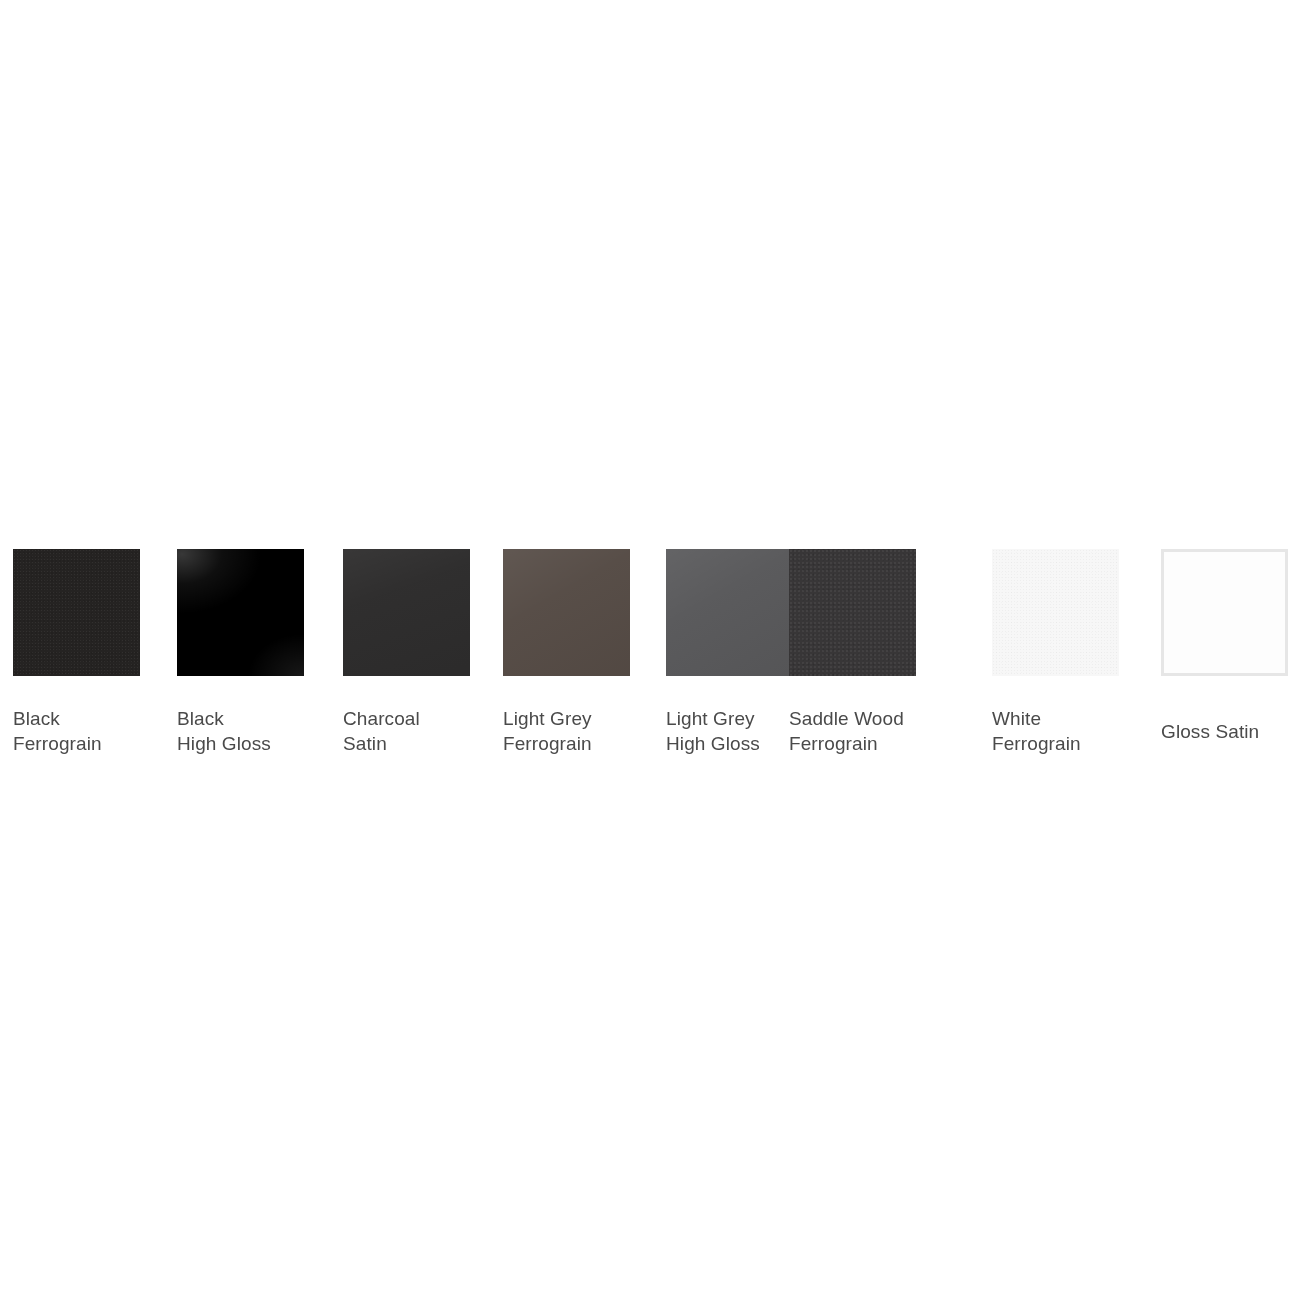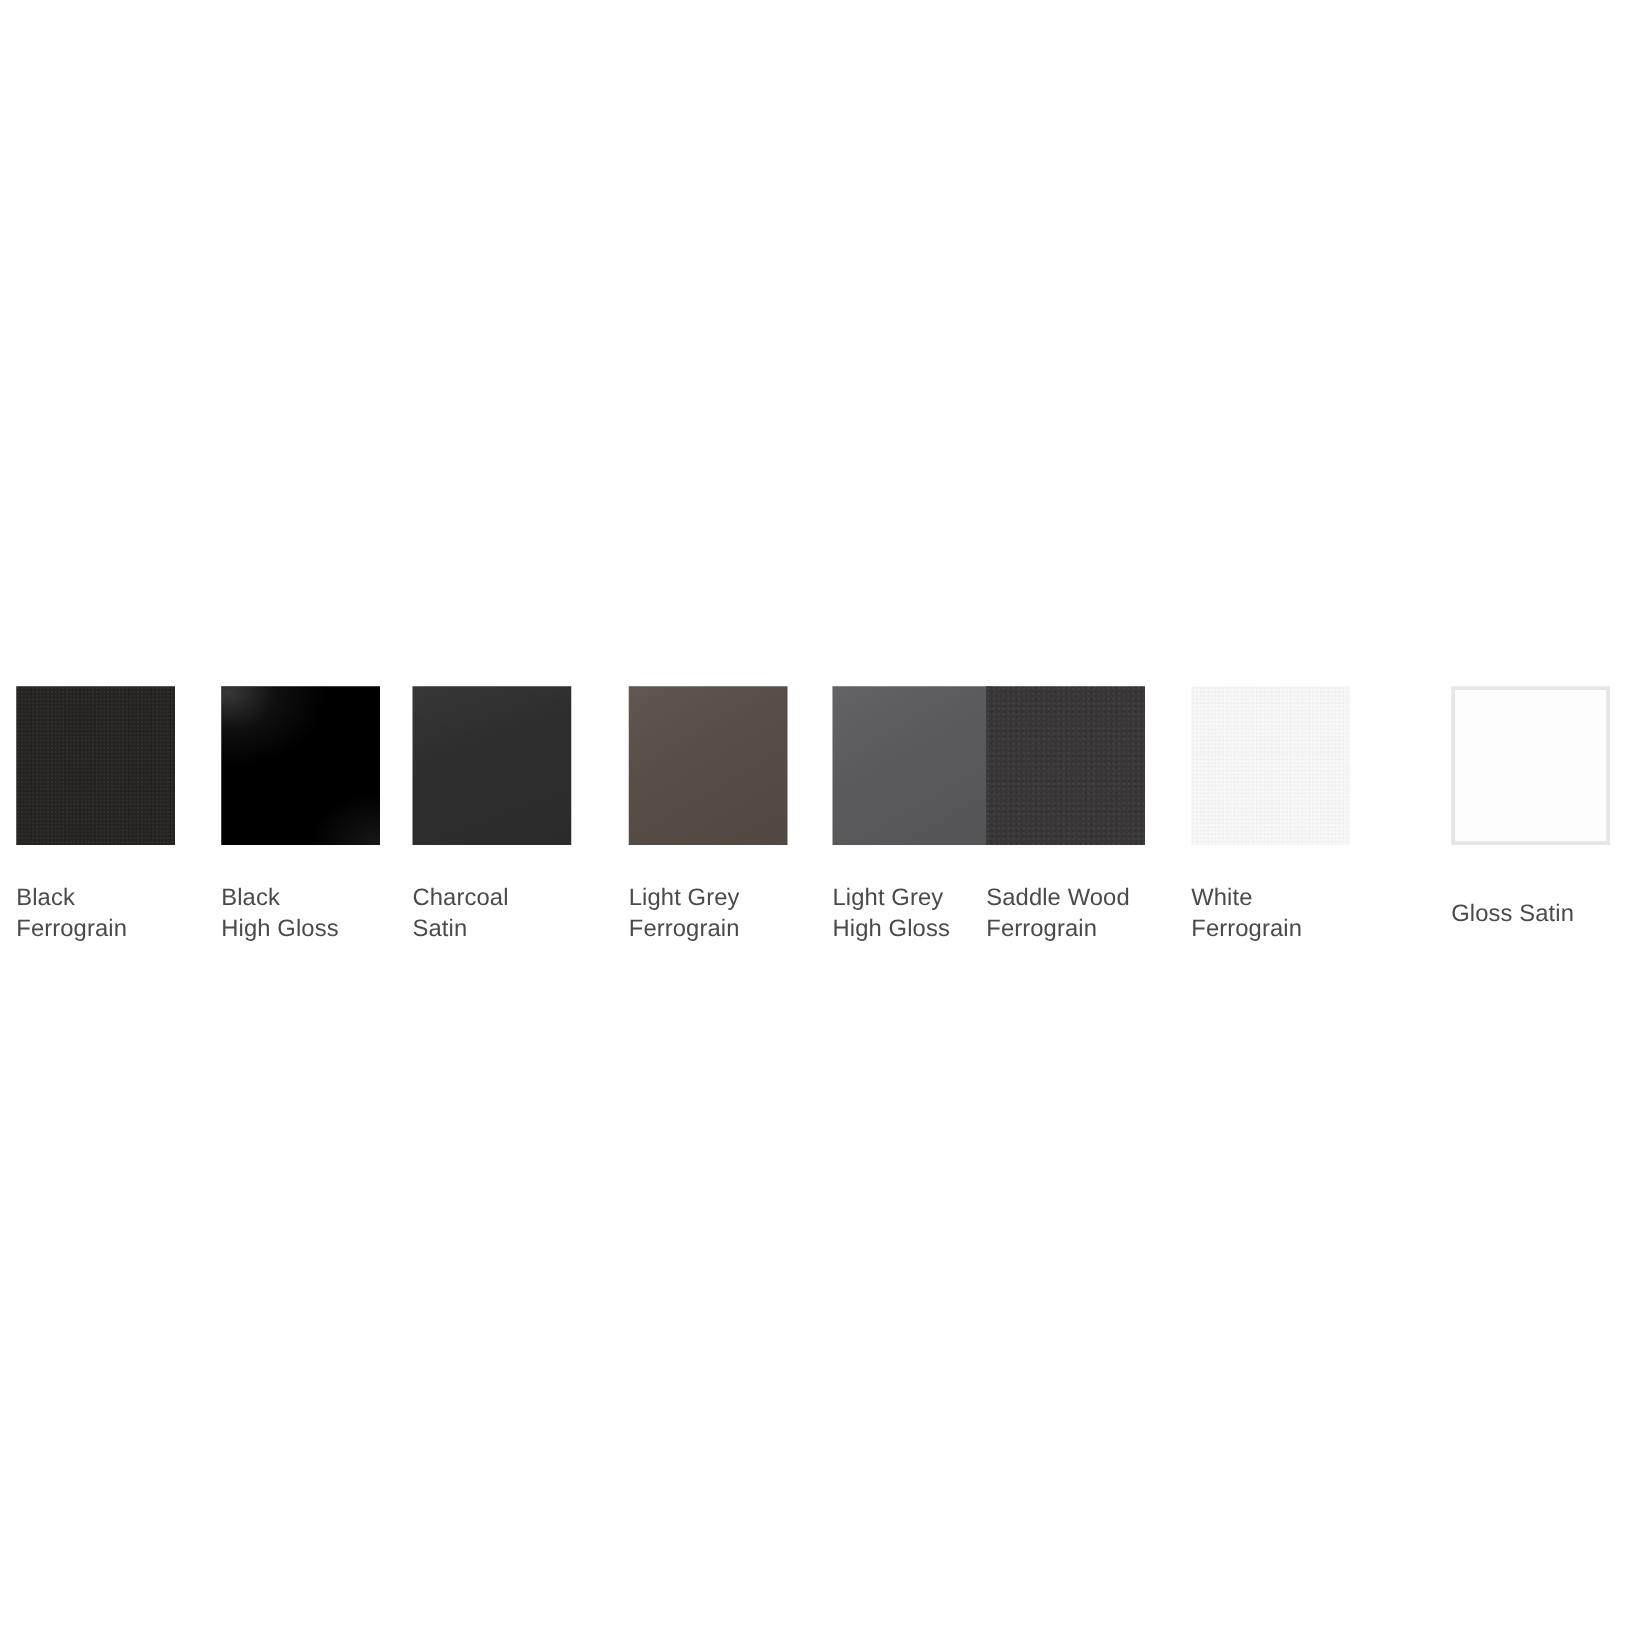--- a/index.html
+++ b/index.html
@@ -143,41 +143,41 @@
       <div class="swatch-cell" style="left: 0px;">
         <div class="swatch-chip tex-grain" style="background-color: rgb(37, 35, 34);"></div>
         <div class="swatch-label">Black
 Ferrograin</div>
       </div>
       <div class="swatch-cell" style="left: 164px;">
         <div class="swatch-chip tex-gloss" style="background-color: rgb(0, 0, 0);"></div>
         <div class="swatch-label">Black
 High Gloss</div>
       </div>
-      <div class="swatch-cell" style="left: 317px;">
+      <div class="swatch-cell" style="left: 330px;">
         <div class="swatch-chip tex-satin" style="background-color: rgb(45, 44, 44);"></div>
         <div class="swatch-label">Charcoal
 Satin</div>
       </div>
       <div class="swatch-cell" style="left: 490px;">
         <div class="swatch-chip tex-sheen" style="background-color: rgb(85, 75, 69);"></div>
         <div class="swatch-label">Light Grey
 Ferrograin</div>
       </div>
       <div class="swatch-cell" style="left: 653px;">
         <div class="swatch-chip tex-sheen" style="background-color: rgb(88, 88, 90);"></div>
         <div class="swatch-label">Light Grey
 High Gloss</div>
       </div>
       <div class="swatch-cell" style="left: 776px;">
         <div class="swatch-chip tex-leather" style="background-color: rgb(56, 54, 55);"></div>
         <div class="swatch-label">Saddle Wood
 Ferrograin</div>
       </div>
-      <div class="swatch-cell" style="left: 940px;">
+      <div class="swatch-cell" style="left: 979px;">
         <div class="swatch-chip tex-grain-light" style="background-color: rgb(247, 247, 247);"></div>
         <div class="swatch-label">White
 Ferrograin</div>
       </div>
       <div class="swatch-cell" style="left: 1148px;">
         <div class="swatch-chip bordered" style="background-color: rgb(253, 253, 253); border-color: rgb(230, 230, 230);"></div>
         <div class="swatch-label single-line">Gloss Satin</div>
       </div>
     </div>
 </div>

